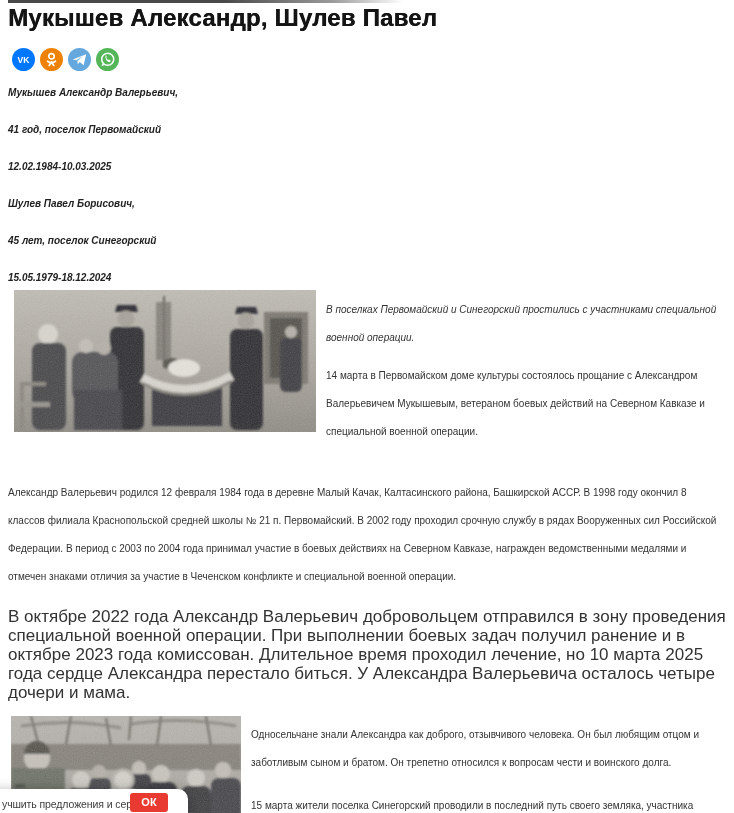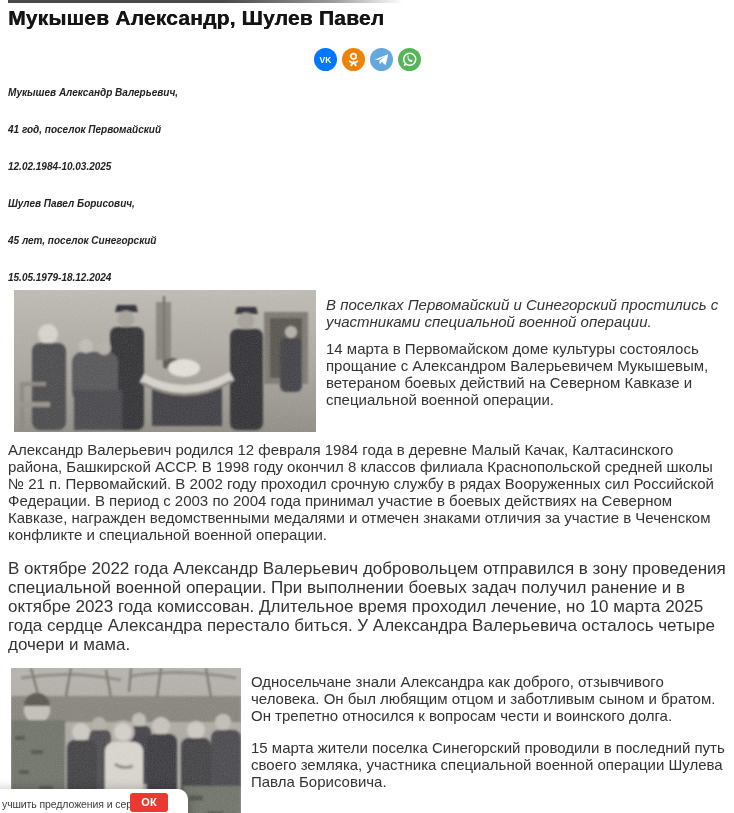--- a/index.html
+++ b/index.html
@@ -5,31 +5,31 @@
   html,body{margin:0;padding:0;background:#fff;}
   .page{
     position:relative;width:734px;height:813px;overflow:hidden;background:#fff;
     font-family:"Liberation Sans","DejaVu Sans",sans-serif;color:#333;
   }
   .top-strip{
     position:absolute;top:0;left:8px;width:395px;height:3px;
     background:linear-gradient(to right,#4a4a4a 0%,#4a4a4a 55%,#9a9a9a 82%,rgba(255,255,255,0) 100%);
   }
   h1.page-title{
-    margin:0;padding:6px 8px 0 8px;font-size:21px;line-height:24px;font-weight:bold;
+    margin:0;padding:6px 8px 0 8px;font-size:24px;line-height:24px;font-weight:bold;
     color:#141414;text-shadow:0.4px 0 0 #141414;letter-spacing:0.2px;
   }
-  .share-row{display:flex;justify-content:center;gap:5px;padding:0 18px;margin-top:18px;height:23px;}
+  .share-row{display:flex;justify-content:flex-start;gap:5px;padding:0 12px;margin-top:18px;height:23px;}
   .share-btn{width:23px;height:23px;border-radius:50%;padding:0;border:none;background:transparent;cursor:pointer;display:block;}
   .share-btn svg{display:block;}
   .header-block{margin:0 8px;padding-top:14px;}
   .hline{font-size:10px;line-height:16px;font-weight:bold;font-style:italic;color:#222;margin:0 0 21px 0;}
   .hline.group-start{margin-top:19px;}
   .hline.last{margin-bottom:4px;}
-  .section{margin:0 8px;font-size:15px;line-height:17px;color:#333;}
+  .section{margin:0 8px;font-size:10px;line-height:28px;color:#333;}
   .photo{float:left;background:#b0aca5;}
   .photo-1{width:302px;height:142px;margin:0 10px 4px 6px;}
   .photo-2{width:230px;height:200px;margin:0 10px 0 3px;}
   .lead{font-style:italic;margin:0;padding-top:6px;}
   .p1{margin:10px 0 14px 0;}
   .p2{margin:33px 0 0 0;}
   .p-standalone{margin:16px 8px 0 8px;font-size:17px;line-height:19px;color:#333;}
   .section-2{margin-top:14px;}
   .p4{margin:0;padding-top:5px;}
   .p5{margin:15px 0 0 0;}

